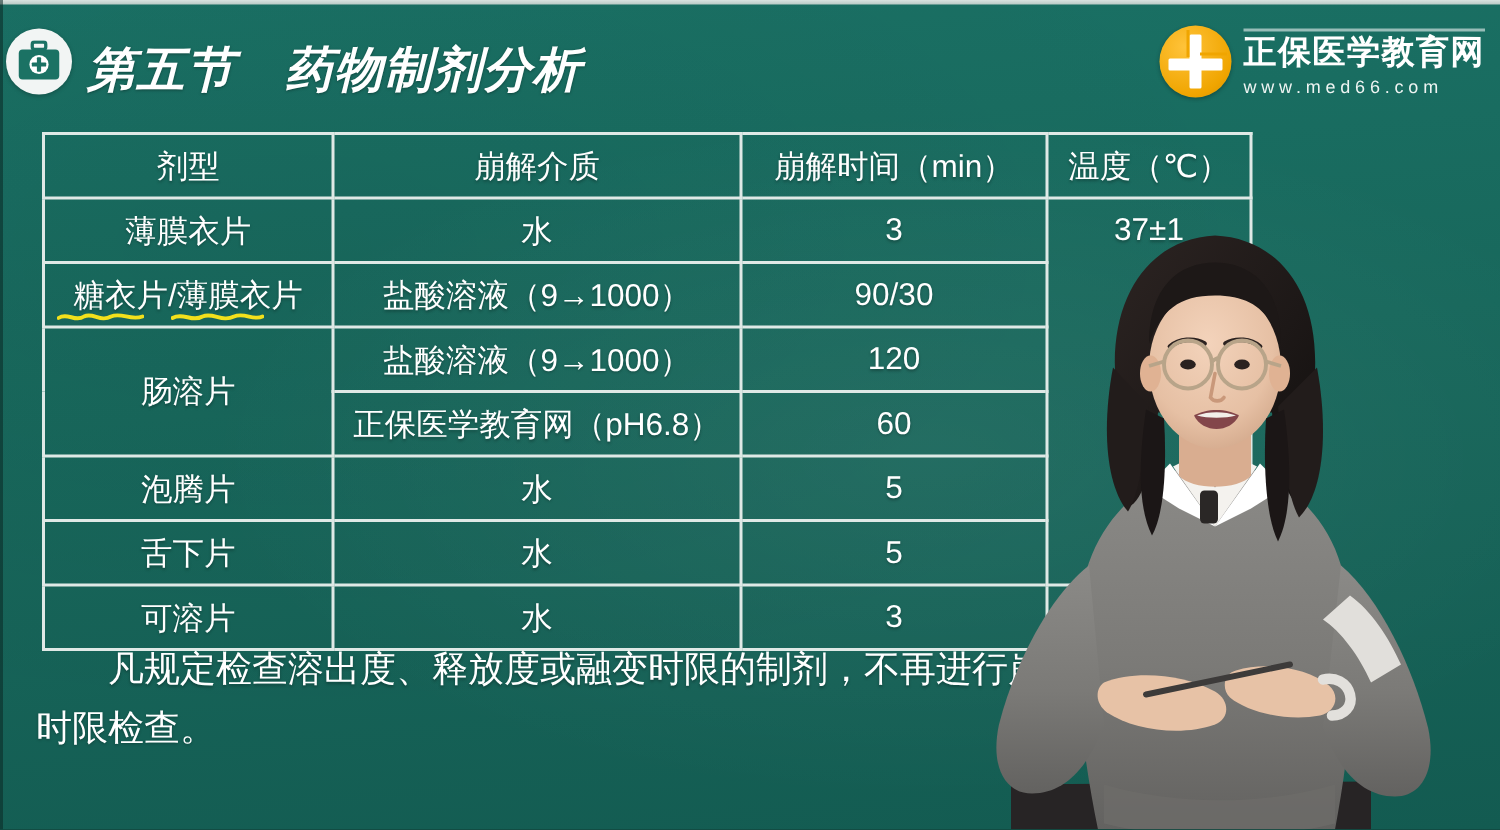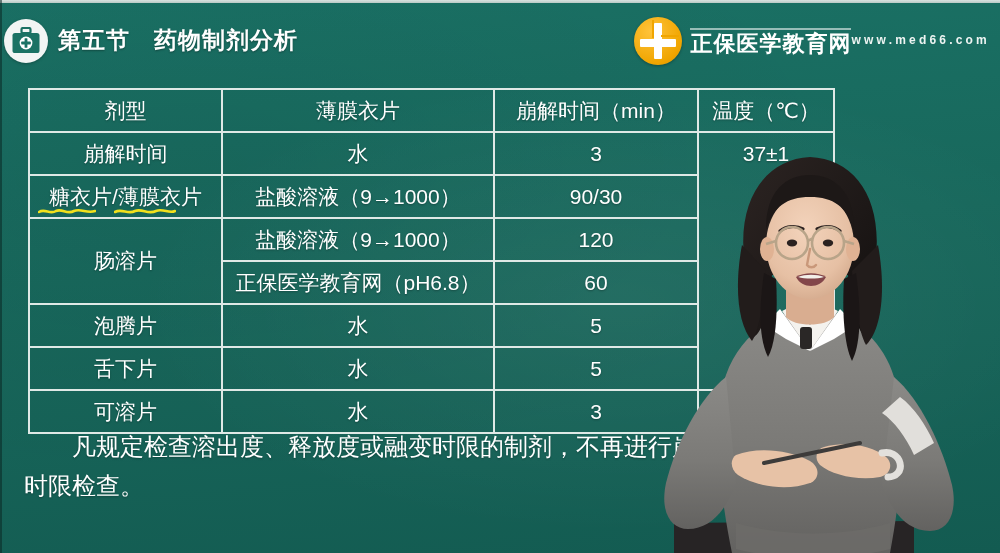--- a/index.html
+++ b/index.html
@@ -59,26 +59,27 @@
     align-items: center;
     justify-content: center;
     box-shadow: 0 1px 3px rgba(0,0,0,0.25);
   }
   .badge-icon svg { display: block; }
 
   .title {
     position: absolute;
     left: 58px;
     top: 22px;
-    font-size: 23px;
+    font-size: 32px;
     font-weight: bold;
     color: #ffffff;
     letter-spacing: 1px;
     white-space: pre;
     text-shadow: 0 1px 2px rgba(0,0,0,0.35);
+    font-style: italic;
   }
 
   
   .logo {
     position: absolute;
     right: 10px;
     top: 10px;
     height: 56px;
     display: flex;
     align-items: center;
@@ -123,35 +124,35 @@
   }
   .logo-cut::after {
     content: "";
     position: absolute;
     right: -2px; top: 13px;
     width: 18px; height: 2px;
     background: #f0a500;
   }
   .logo-text {
     display: flex;
-    flex-direction: row;
+    flex-direction: column;
     justify-content: center;
     line-height: 1;
   }
   .logo-name {
     font-size: 22px;
     font-weight: bold;
     color: #ffffff;
     letter-spacing: 1px;
     border-top: 2px solid rgba(255,255,255,0.55);
     padding-top: 3px;
   }
   .logo-url {
     font-size: 12px;
-    font-weight: bold;
+    font-weight: normal;
     color: #eef4f2;
     letter-spacing: 3.2px;
     margin-top: 6px;
   }
 
   
   .slide-table {
     position: absolute;
     left: 28px;
     top: 88px;
@@ -252,28 +253,28 @@
   <table class="slide-table">
     <colgroup>
       <col class="col-form">
         <col class="col-media">
         <col class="col-time">
         <col class="col-temp">
     </colgroup>
     <thead>
       <tr>
         <th>剂型</th>
-        <th>薄膜衣片</th>
+        <th>崩解介质</th>
         <th>崩解时间（min）</th>
         <th>温度（℃）</th>
       </tr>
     </thead>
     <tbody>
       <tr>
-        <td>崩解时间</td>
+        <td>薄膜衣片</td>
         <td>水</td>
         <td>3</td>
         <td rowspan="6" style="vertical-align:top; padding-top:9px;">37±1</td>
       </tr>
 
       <tr>
         <td class="cell-annot">
           <span>糖衣片/薄膜衣片</span>
           <span class="squiggle sq-1">
             <svg viewBox="0 0 58 8" preserveAspectRatio="none" width="58" height="8">

